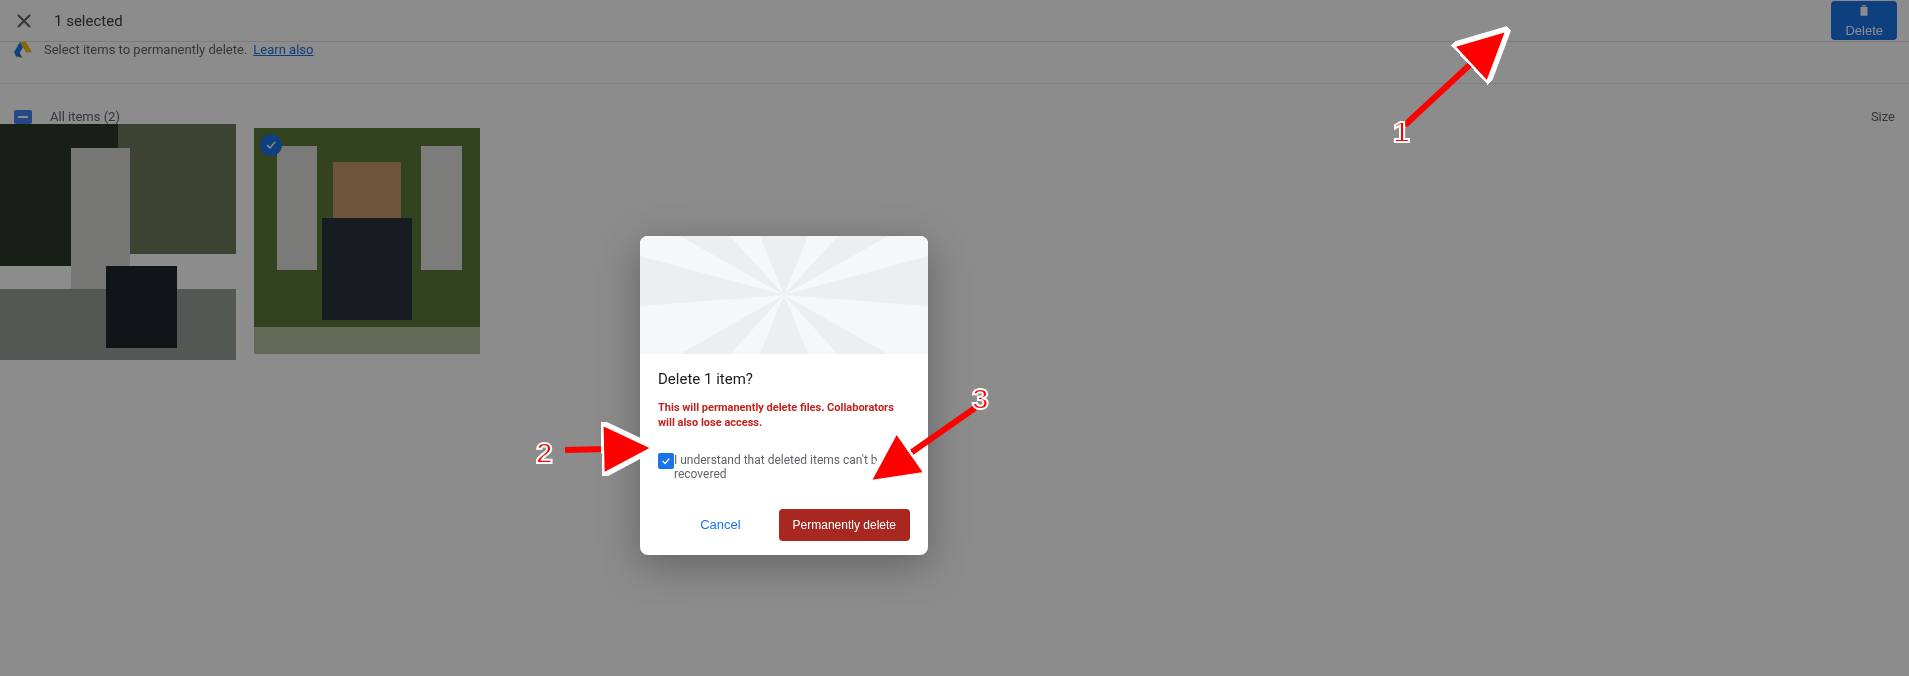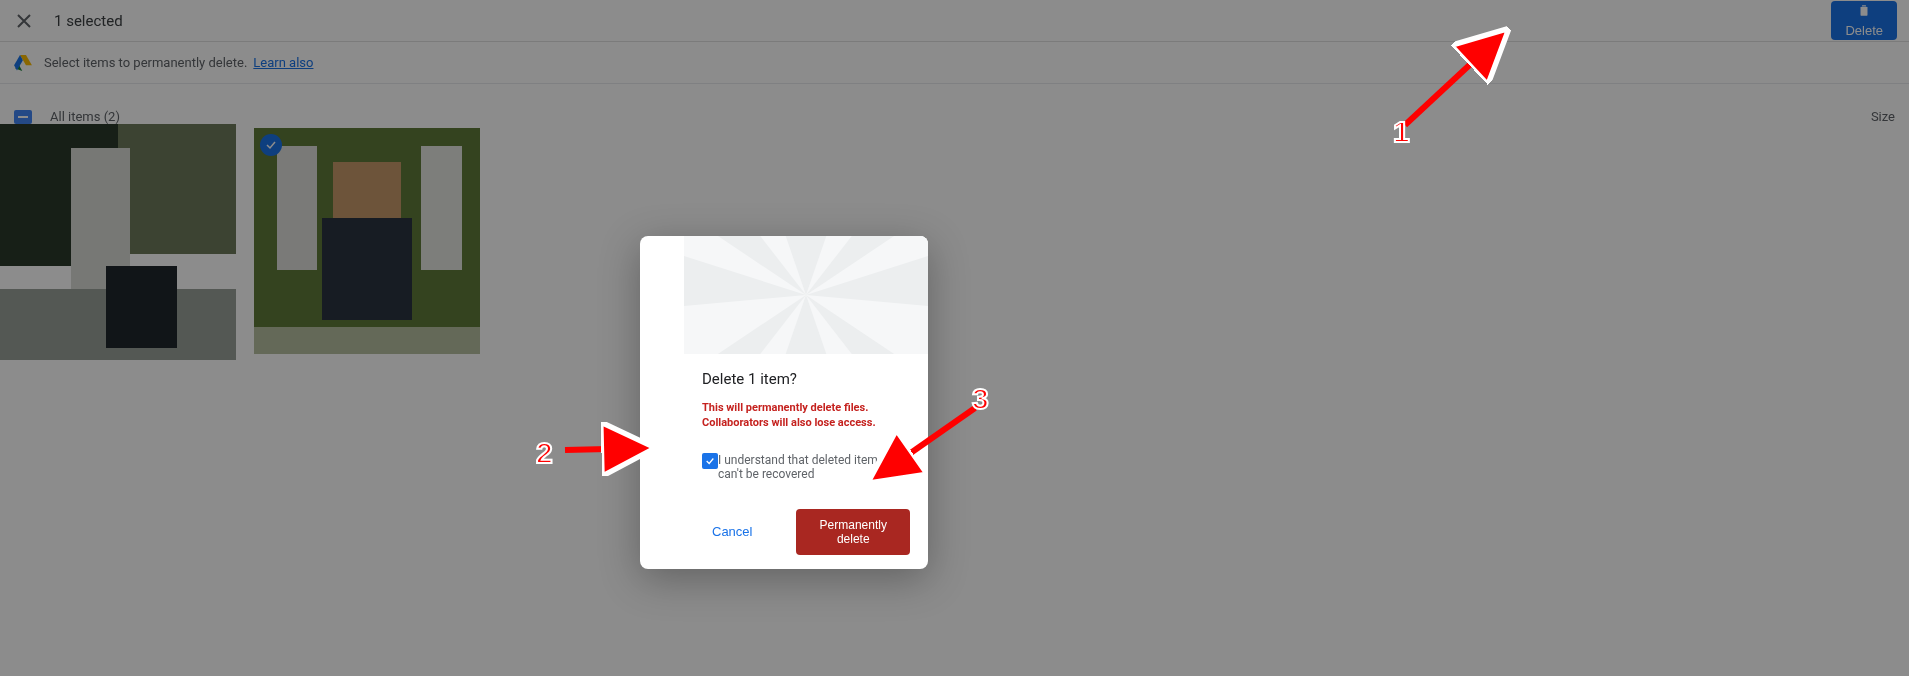--- a/index.html
+++ b/index.html
@@ -8,50 +8,50 @@
 
   
   .topbar { height:42px; background:#fff; display:flex; align-items:center; padding:0 12px; border-bottom:1px solid #e0e0e0; }
   .topbar .close { width:24px; height:24px; display:flex; align-items:center; justify-content:center; color:#5f6368; cursor:pointer; }
   .topbar .sel { margin-left:18px; color:#3c4043; font-size:15px; }
   .topbar .spacer { flex:1; }
   .delete-btn { background:#1a73e8; color:#fff; border:none; border-radius:4px; padding:2px 14px; font-size:13px; display:flex; align-items:center; gap:6px; cursor:pointer;flex-direction:column; }
   .delete-btn svg { width:14px; height:14px; fill:#fff; }
 
   
-  .inforow { height:42px; display:flex; align-items:center; padding:0 14px; border-bottom:1px solid #e8eaed; font-size:13px; color:#5f6368; gap:12px; }
+  .inforow { height:42px; display:flex; align-items:flex-start; padding:0 14px; border-bottom:1px solid #e8eaed; font-size:13px; color:#5f6368; gap:12px; }
   .drive-logo { width:18px; height:16px; }
   .inforow a { color:#1a73e8; text-decoration:underline; }
 
   
   .itemshdr { height:40px; display:flex; align-items:flex-end; padding:0 14px; font-size:13px; color:#5f6368; }
   .itemshdr .checkicon { width:18px;height:14px;background:#4285f4;border-radius:2px;margin-right:18px; position:relative;}
   .itemshdr .checkicon::after{content:"";position:absolute;left:4px;top:6px;right:4px;height:2px;background:#fff;}
   .itemshdr .size { margin-left:auto; }
 
   
   .thumbs { display:flex; gap:18px; padding:0 0 0 0; }
   .thumb { width:236px; height:236px; position:relative; }
   .thumb.sel .badge { position:absolute; top:6px; left:6px; width:22px; height:22px; border-radius:50%; background:#1a73e8; display:flex;align-items:center;justify-content:center; }
   .thumb.sel .badge svg{width:12px;height:12px;stroke:#fff;fill:none;stroke-width:3;}
   
   .pix { position:absolute; inset:0; }
   .pix div{position:absolute;}
 
   
-  .modal { position:absolute; z-index:100; left:640px; top:236px; width:288px; background:#fff; border-radius:8px; box-shadow:0 10px 40px rgba(0,0,0,.3); overflow:hidden;padding-left:44px; }
+  .modal { position:absolute; z-index:100; left:640px; top:236px; width:288px; background:#fff; border-radius:8px; box-shadow:0 10px 40px rgba(0,0,0,.3); overflow:hidden; }
   .modal .art { height:118px; background:#f1f3f4; display:flex;align-items:center;justify-content:center; }
   .modal .art svg{width:100%;height:100%;}
   .modal .body { padding:16px 18px 14px; }
   .modal h3 { font-size:15px; font-weight:400; color:#202124; margin-bottom:12px;}
   .modal .warn { font-size:11px; color:#c5221f; font-weight:700; line-height:1.4; margin-bottom:22px;}
   .modal .ackrow { display:flex; align-items:flex-start; font-size:12px; color:#5f6368; margin-bottom:28px;}
   .modal .ackrow .cb { width:16px;height:16px;background:#1a73e8;border-radius:2px;flex:none;display:flex;align-items:center;justify-content:center;}
   .modal .ackrow .cb svg{width:10px;height:10px;stroke:#fff;fill:none;stroke-width:3;}
-  .modal .actions{display:flex;justify-content:flex-end;gap:26px;align-items:center;}
+  .modal .actions{display:flex;justify-content:flex-end;gap:20px;align-items:center;}
   .modal .cancel{background:none;border:none;color:#1a73e8;font-size:13px;padding:8px 10px;cursor:pointer;}
   .modal .perm{background:#a92721;color:#fff;border:none;border-radius:4px;font-size:12px;padding:9px 14px;cursor:pointer;margin-left:8px;}
 
   
   .anno { position:absolute; z-index:200; pointer-events:none; }
   .num { position:absolute; font-family:Arial Black,Arial,sans-serif; font-weight:900; color:#ff0000;
          -webkit-text-stroke:2px #fff; font-size:30px; z-index:210; pointer-events:none;}
 </style>
 </head>
 <body>

